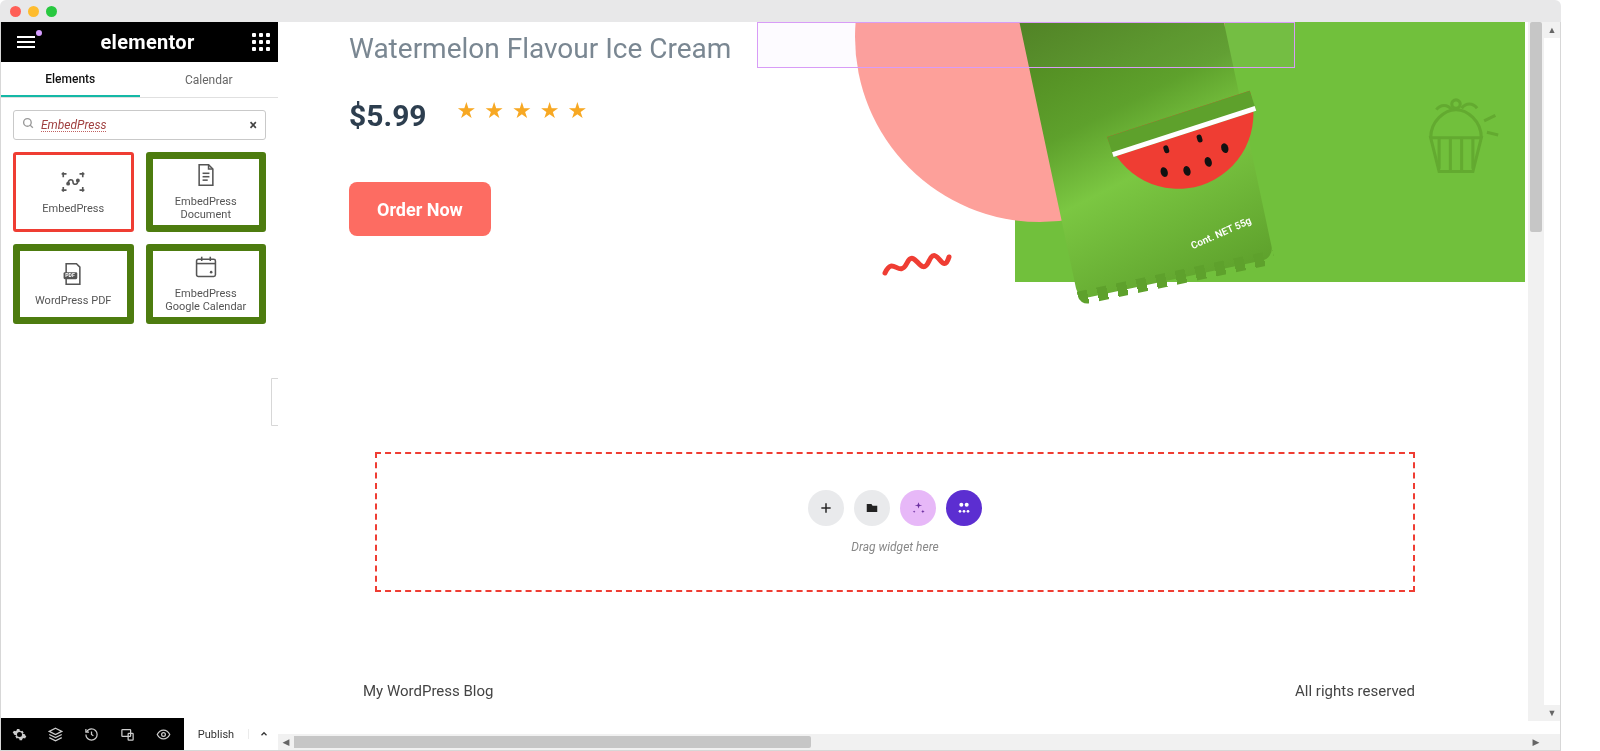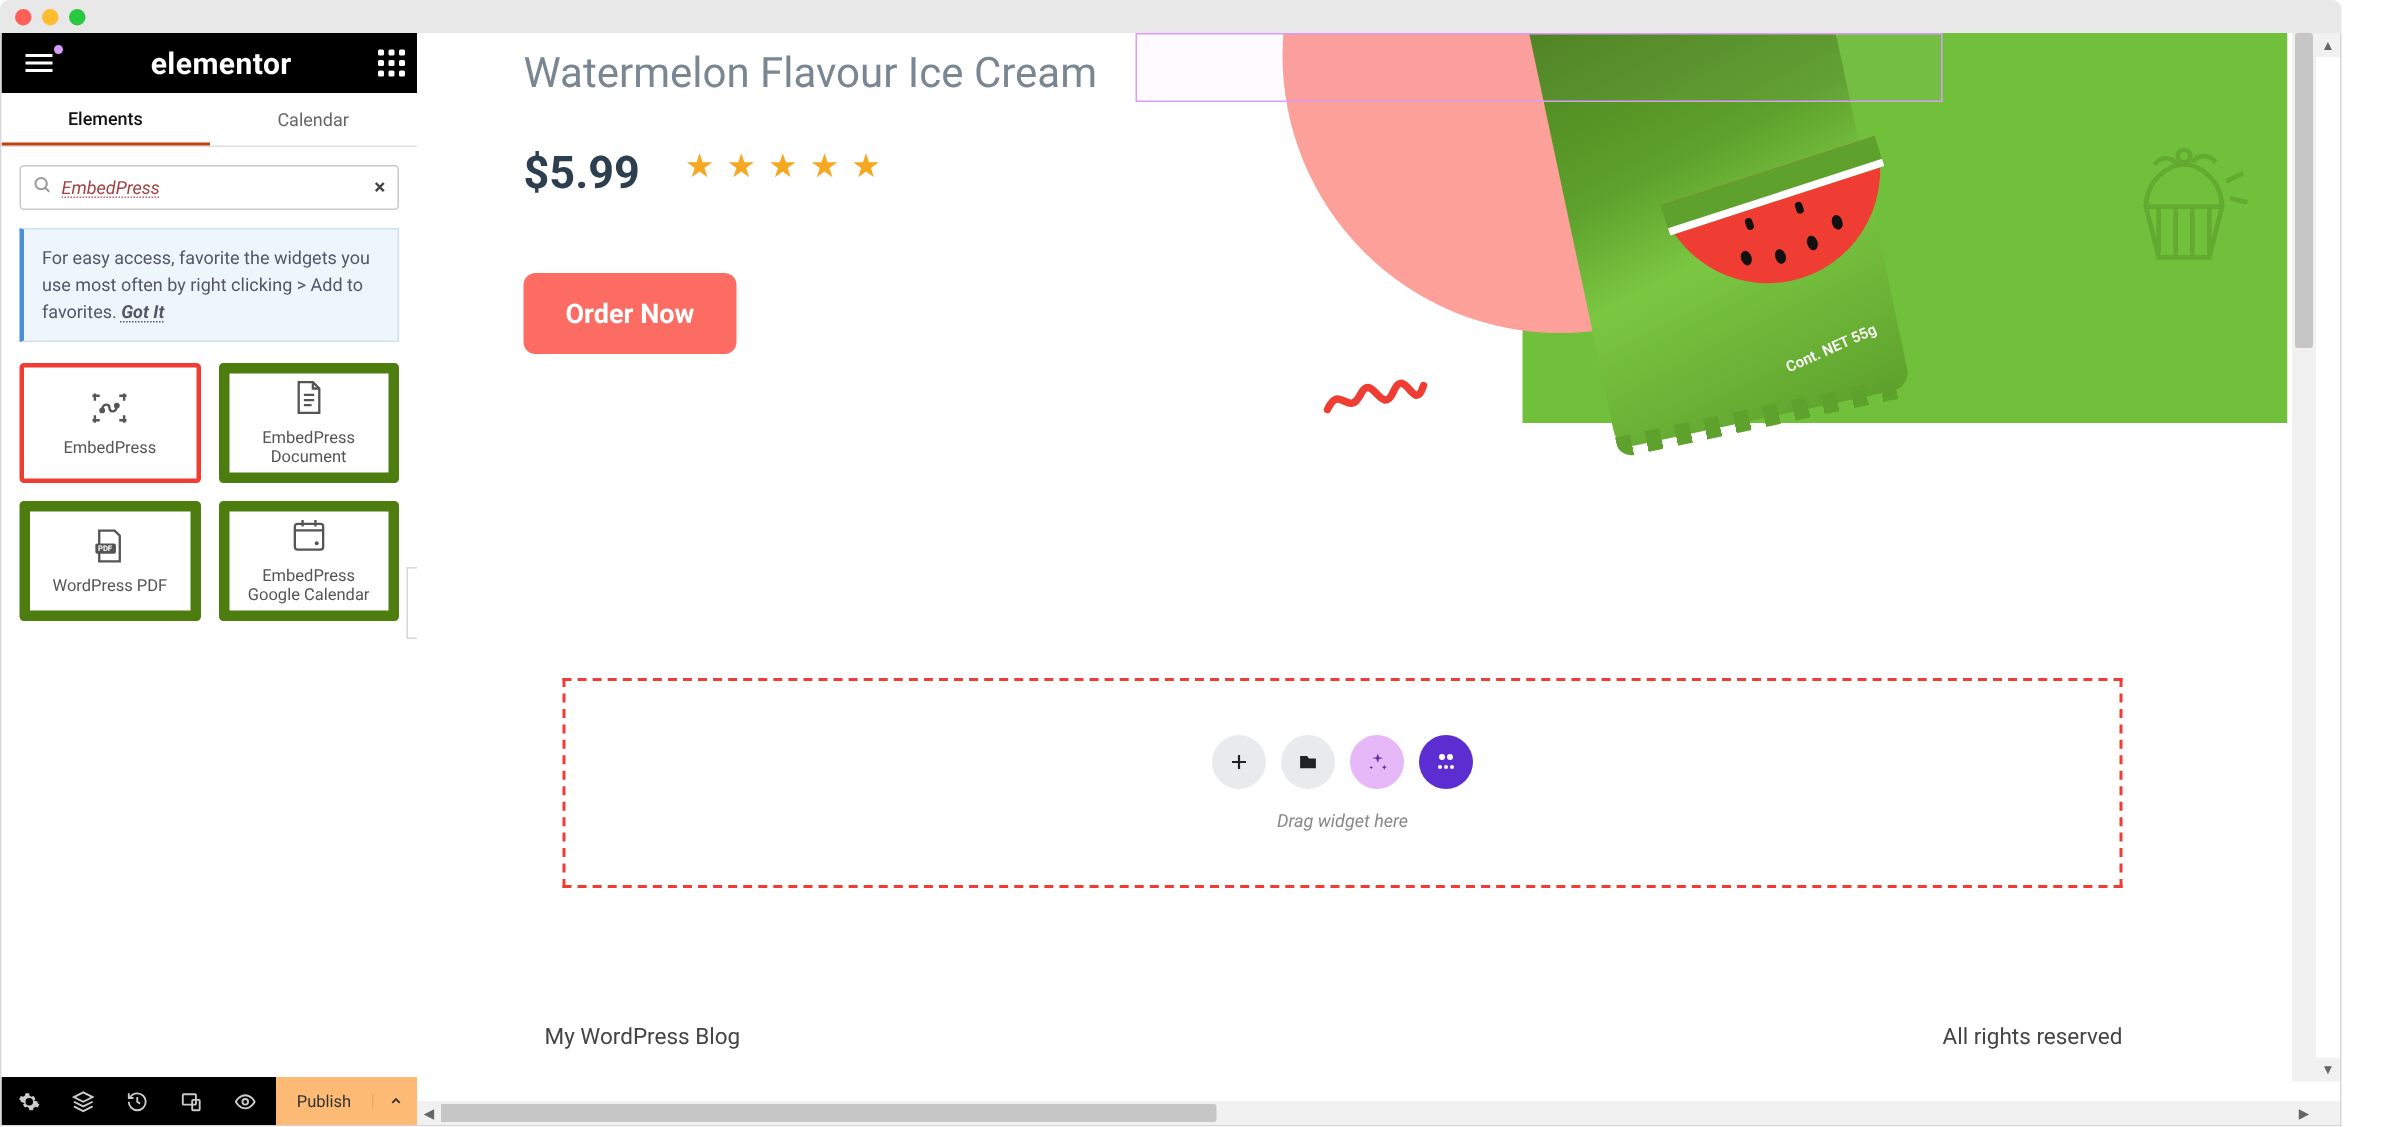--- a/index.html
+++ b/index.html
@@ -17,41 +17,41 @@
   .side-head { height:40px; background:#000; display:flex; align-items:center; justify-content:space-between; padding:0 8px;}
   .burger { width:34px; height:26px; display:flex; align-items:center; justify-content:center; cursor:pointer; position:relative;}
   .burger-lines{ width:18px; height:2px; background:#fff; box-shadow:0 -5px 0 #fff, 0 5px 0 #fff; }
   .burger-badge{ position:absolute; top:-1px; right:-1px; width:10px; height:10px; border-radius:50%; background:#d59cff; border:2px solid #000;}
   .brand { color:#fff; font-weight:700; font-size:20px; letter-spacing:0.3px;}
   .grid-icon { width:18px; height:18px; display:grid; grid-template-columns:repeat(3,4px); grid-template-rows:repeat(3,4px); gap:3px; cursor:pointer;}
   .grid-icon span{ background:#fff; border-radius:1px;}
 
   .tabs { display:flex; height:36px; border-bottom:1px solid #e0e0e0; font-size:12px; color:#666;}
   .tab { flex:1; display:flex; align-items:center; justify-content:center; cursor:pointer;}
-  .tab.active{ color:#111; font-weight:500; border-bottom:2px solid #c2410c;}
+  .tab.active{ color:#111; font-weight:500; border-bottom:2px solid #14b8a6;}
 
   .search-wrap { padding:12px; }
   .search-box { height:30px; border:1px solid #c9c9c9; border-radius:3px; display:flex; align-items:center; padding:0 8px; gap:6px;}
   .search-box input{ border:none; outline:none; flex:1; font-size:12px; font-style:italic; color:#a04040; background:transparent; text-decoration: underline dotted #c06060 1px; text-underline-offset:2px;}
   .search-box .mag{ color:#999; font-size:13px;}
   .search-box .x{ color:#444; font-size:14px; cursor:pointer; font-weight:700;}
 
   .tip { margin:0 12px 14px 12px; border:1px solid #cfe0ef; border-left:3px solid #4a90d9; background:#eef6fc; font-size:12px; color:#556; line-height:1.5; padding:10px 12px;}
   .tip .gotit{ font-style:italic; font-weight:700; text-decoration: underline dotted #556 1px; text-underline-offset:2px; cursor:pointer;}
 
   .wgrid { display:grid; grid-template-columns:1fr 1fr; gap:12px; padding:0 12px;}
   .widget { height:80px; border:7px solid #4d7c0f; border-radius:3px; background:#fff; display:flex; flex-direction:column; align-items:center; justify-content:center; gap:8px; cursor:grab; font-size:11px; color:#555; text-align:center; padding:4px;}
   .widget.hl{ border:3px solid #ef3d33; }
   .widget .wicon{ width:26px; height:24px; display:flex; align-items:center; justify-content:center; color:#555;}
 
   .collapse-handle{ position:absolute; right:-11px; top:356px; width:18px; height:48px; background:#fff; border:1px solid #d7d7d7; border-radius:0 10px 10px 0; display:flex; align-items:center; justify-content:center; font-size:11px; color:#888; cursor:pointer;}
 
   .side-footer{ position:absolute; left:0; bottom:0; width:277px; height:32px; background:#000; display:flex; align-items:center;}
   .sf-icon{ width:36px; height:32px; display:flex; align-items:center; justify-content:center; color:#ccc; cursor:pointer; font-size:14px;}
-  .publish{ margin-left:auto; height:32px; background:#fdba74; display:flex; align-items:center;}
+  .publish{ margin-left:auto; height:32px; background:#ffffff; display:flex; align-items:center;}
   .publish-btn{ width:64px; display:flex; align-items:center; justify-content:center; font-size:11px; color:#333; cursor:pointer;}
   .publish-chev{ width:30px; display:flex; align-items:center; justify-content:center; color:#333; font-size:12px; cursor:pointer; border-left:1px solid rgba(0,0,0,0.08);}
 
   
   .canvas{ position:absolute; left:277px; top:0; right:0; bottom:0; overflow:hidden; background:#fff;}
   .canvas-inner{ position:absolute; left:13px; top:0; right:35px; bottom:29px; overflow:hidden;}
 
   .hero-green{ position:absolute; right:0; top:0; width:510px; height:260px; background:#71c03c;}
   .hero-pink{ position:absolute; right:300px; top:-170px; width:370px; height:370px; border-radius:50%; background:#fda09a;}
   .bag{ position:absolute; right:280px; top:-40px; width:200px; height:300px; background:linear-gradient(165deg,#4b7f1c 0%, #5ea12c 40%, #7bc742 60%, #5ea12c 100%); border-radius:12px; transform:rotate(-12deg);}
@@ -141,24 +141,20 @@
           <svg width="13" height="13" viewBox="0 0 24 24" fill="none" stroke="currentColor" stroke-width="2.5">
               <circle cx="10" cy="10" r="7"></circle>
               <line x1="20" y1="20" x2="15" y2="15"></line>
             </svg>
         </span>
         <input value="EmbedPress" style="">
         <span class="x">×</span>
       </div>
     </div>
 
-    <div class="tip">
-      <span>For easy access, favorite the widgets you use most often by right clicking &gt; Add to favorites.</span>
-      <span class="gotit">Got It</span>
-    </div>
 
     <div class="wgrid">
       <div class="widget hl">
         <div class="wicon">
           <svg width="26" height="24" viewBox="0 0 32 28" fill="none" stroke="#555" stroke-width="2">
             <path d="M4 2 L4 8 M2 4 L8 4 M28 2 L28 8 M30 4 L24 4 M4 26 L4 20 M2 24 L8 24 M28 26 L28 20 M30 24 L24 24"></path>
             <path d="M10 16 C10 10 16 10 16 14 C16 18 22 18 22 12" stroke-linecap="round"></path>
             <circle cx="10" cy="16" r="1.4" fill="#555"></circle>
               <circle cx="22" cy="12" r="1.4" fill="#555"></circle>
           </svg>

